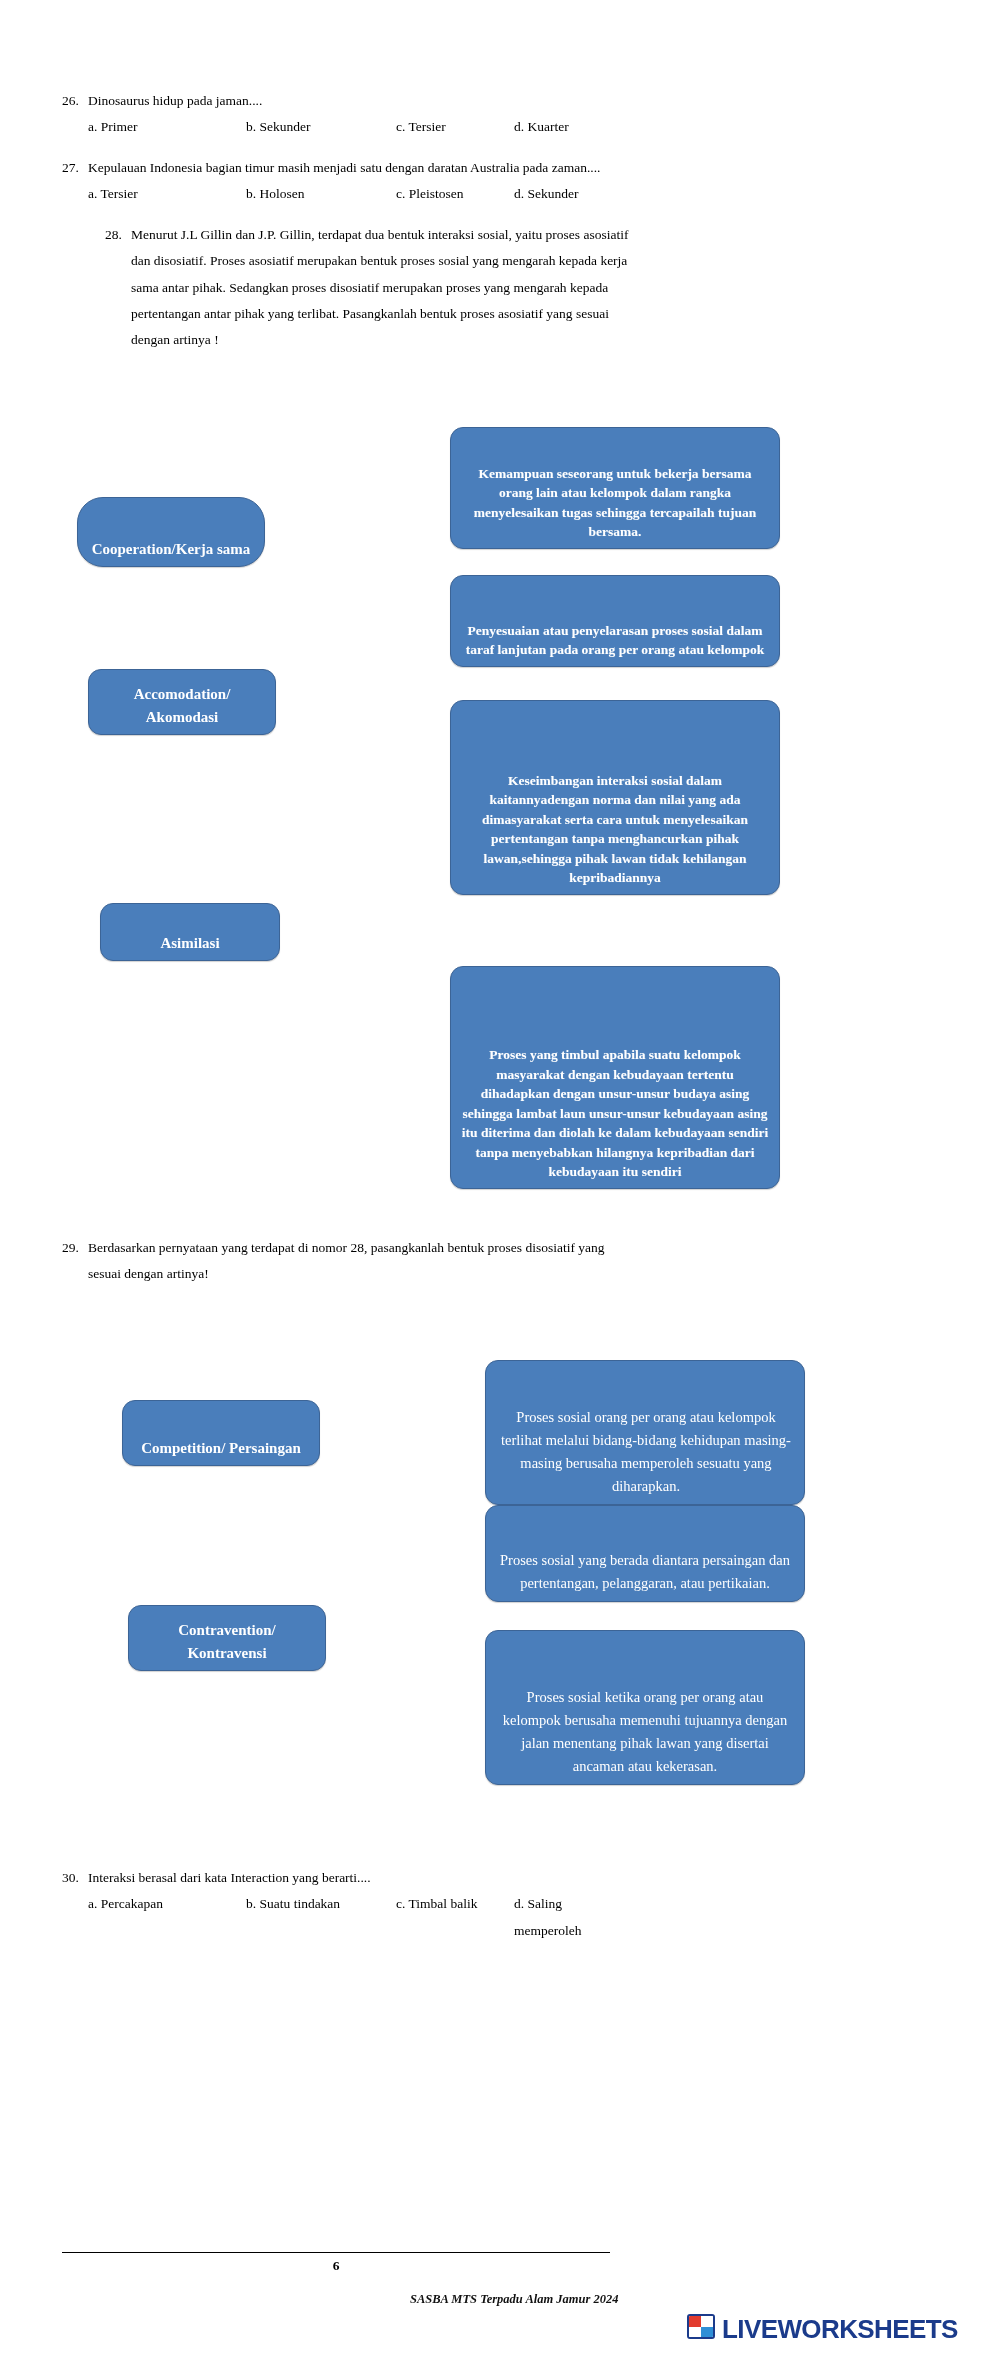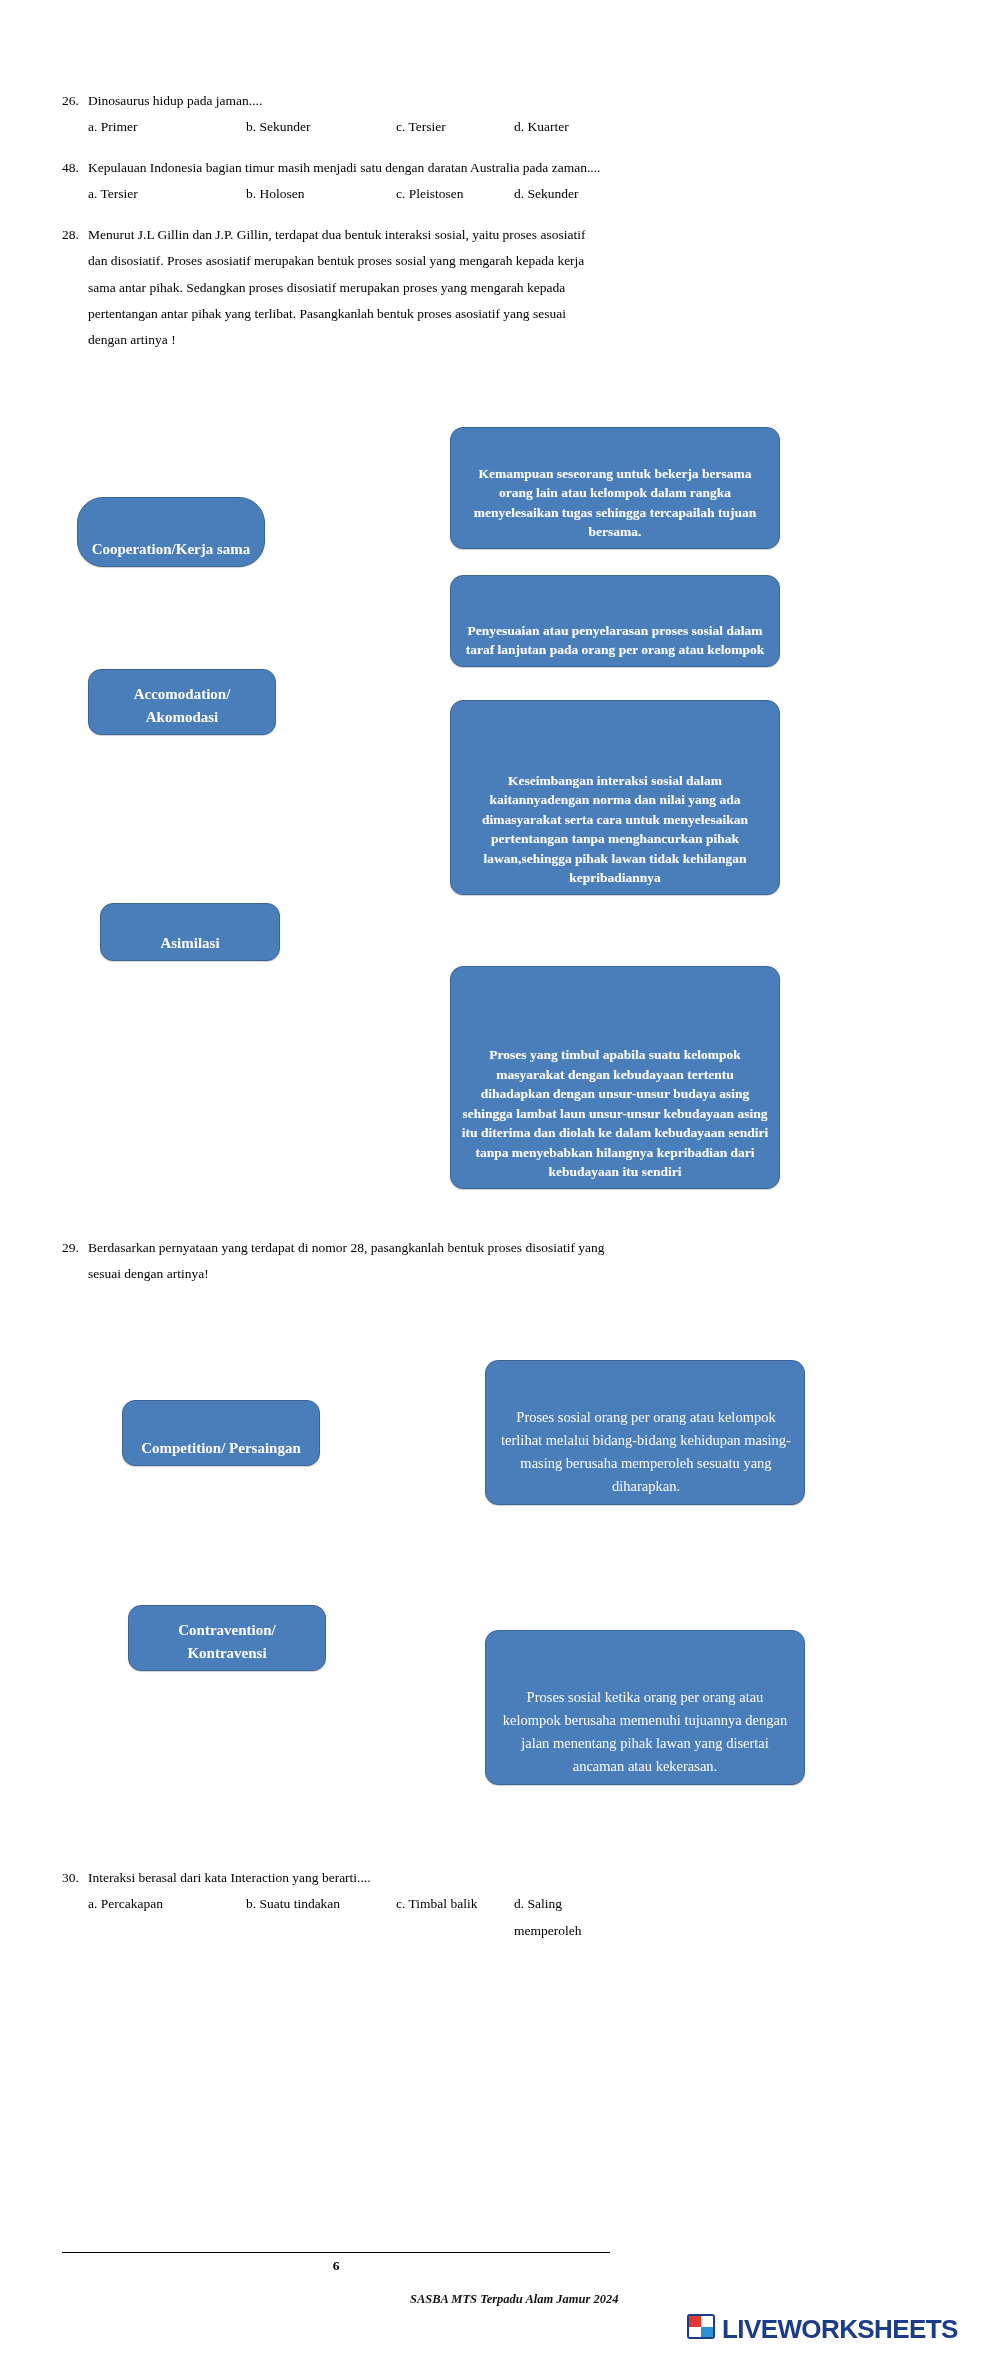--- a/index.html
+++ b/index.html
@@ -166,32 +166,32 @@
     <div class="opts">
       <span class="opt-a">a. Primer</span>
       <span class="opt-b">b. Sekunder</span>
       <span class="opt-c">c. Tersier</span>
       <span class="opt-d">d. Kuarter</span>
     </div>
   </div>
 
   <div class="q-block" style="top:155px;">
     <div class="q-row">
-      <span class="q-num">48.</span>
+      <span class="q-num">27.</span>
       <span class="q-text">Kepulauan Indonesia bagian timur masih menjadi satu dengan daratan Australia pada zaman....</span>
     </div>
     <div class="opts">
       <span class="opt-a">a. Tersier</span>
       <span class="opt-b">b. Holosen</span>
       <span class="opt-c">c. Pleistosen</span>
       <span class="opt-d">d. Sekunder</span>
     </div>
   </div>
 
-  <div class="q-block" style="top:222px;">
+  <div class="q-block" style="top:222px;margin-left:43px;">
     <div class="q-row">
       <span class="q-num">28.</span>
       <span class="q-text">Menurut J.L Gillin dan J.P. Gillin, terdapat dua bentuk interaksi sosial, yaitu proses asosiatif</span>
     </div>
     <div class="cont-line">dan disosiatif. Proses asosiatif merupakan bentuk proses sosial yang  mengarah kepada kerja</div>
     <div class="cont-line">sama antar pihak. Sedangkan proses disosiatif merupakan proses yang mengarah kepada</div>
     <div class="cont-line">pertentangan antar pihak yang terlibat. Pasangkanlah  bentuk proses asosiatif yang    sesuai</div>
     <div class="cont-last">dengan artinya !</div>
   </div>
 
@@ -232,20 +232,23 @@
   </div>
 
   <div class="bx bx-plain" style="left:485px; top:1360px; width:320px; height:145px;padding-left:12px;">
     <span>Proses sosial orang per orang atau kelompok terlihat melalui bidang-bidang kehidupan masing-masing berusaha memperoleh sesuatu yang diharapkan.</span>
   </div>
 
   <div class="bx bx-label" style="left:122px; top:1400px; width:198px; height:66px;">
     <span>Competition/ Persaingan</span>
   </div>
 
+  <div class="bx bx-plain" style="left:485px; top:1505px; width:320px; height:97px;">
+    <span>Proses sosial yang berada diantara persaingan dan pertentangan, pelanggaran, atau pertikaian.</span>
+  </div>
 
   <div class="bx bx-label" style="left:128px; top:1605px; width:198px; height:66px;">
     <span>Contravention/ Kontravensi</span>
   </div>
 
   <div class="bx bx-plain" style="left:485px; top:1630px; width:320px; height:155px;">
     <span>Proses sosial ketika orang per orang atau kelompok berusaha memenuhi tujuannya dengan jalan menentang pihak lawan yang disertai ancaman atau kekerasan.</span>
   </div>
 
   <div class="q-block" style="top:1865px;">

